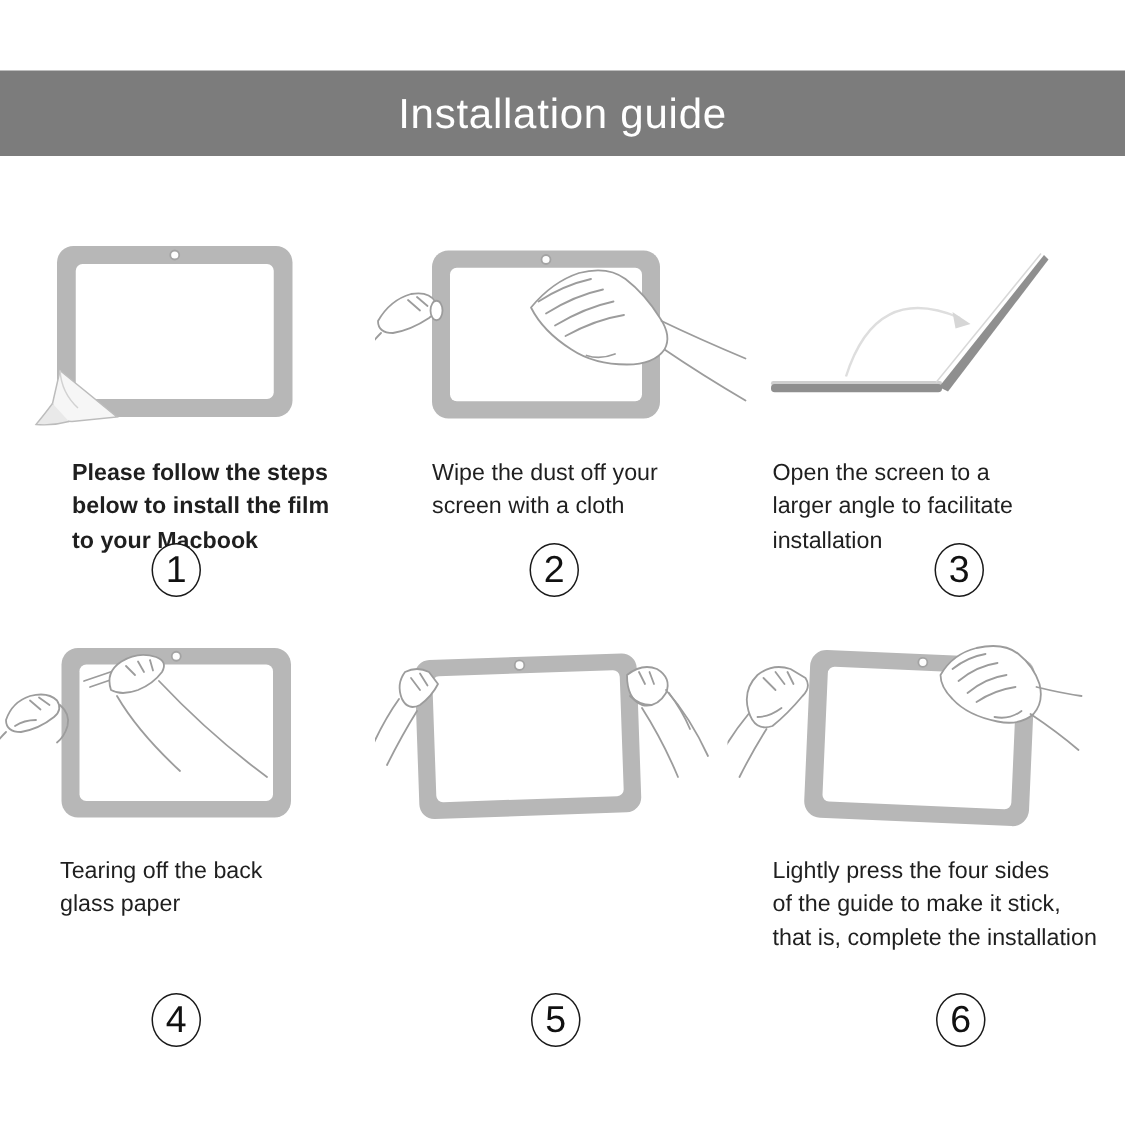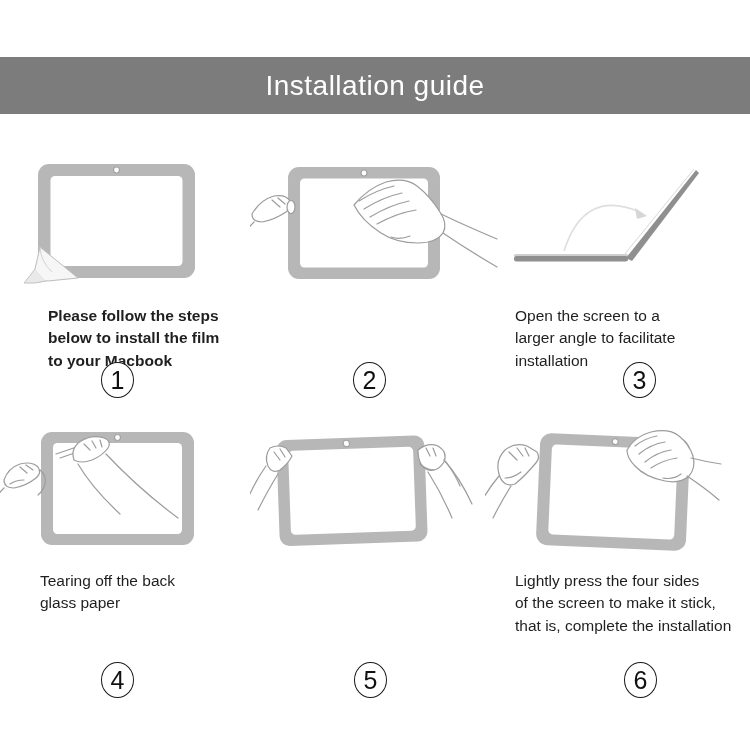--- a/index.html
+++ b/index.html
@@ -1,19 +1,19 @@
 <!DOCTYPE html>
 <html><head>
 <meta charset="utf-8">
 <style>
   html,body{margin:0;padding:0;background:#fff;}
   .page{position:relative;width:750px;height:750px;background:#fff;overflow:hidden;
         font-family:"Liberation Sans",sans-serif;}
   .banner{position:absolute;left:0;top:47px;width:750px;height:57px;background:#7c7c7c;
-          display:flex;align-items:center;justify-content:center;margin-top:10px;}
+          display:flex;align-items:center;justify-content:center;}
   .banner-title{color:#ffffff;font-size:28px;letter-spacing:0.5px;}
   .illus{position:absolute;}
   .caption{position:absolute;font-size:15.5px;line-height:22.5px;color:#1f1f1f;
            white-space:pre-line;}
   .cap1{left:48px;top:289px;width:185px;font-weight:bold;}
   .cap2{left:288px;top:289px;width:195px;}
   .cap3{left:515px;top:289px;width:195px;}
   .cap4{left:40px;top:554px;width:195px;}
   .cap5{left:266px;top:554px;width:220px;}
   .cap6{left:515px;top:554px;width:235px;}
@@ -143,27 +143,29 @@
       <path d="M40,30 L44,38"></path>
       <path d="M20,60 Q28,60 36,54"></path>
       <path d="M14,58 Q4,70 -4,84"></path>
       <path d="M26,68 Q16,84 8,100"></path>
     </g>
   </svg>
 
   <p class="caption cap1">Please follow the steps
 below to install the film
 to your Macbook</p>
+  <p class="caption cap2">Wipe the dust off your
+screen with a cloth</p>
   <p class="caption cap3">Open the screen to a
 larger angle to facilitate
 installation</p>
   <p class="caption cap4">Tearing off the back
 glass paper</p>
   <p class="caption cap6">Lightly press the four sides
-of the screen to make it stick,
+of the guide to make it stick,
 that is, complete the installation</p>
 
   <div class="badge b1">1</div>
   <div class="badge b2">2</div>
   <div class="badge b3">3</div>
   <div class="badge b4">4</div>
   <div class="badge b5">5</div>
   <div class="badge b6">6</div>
 
 </div>

